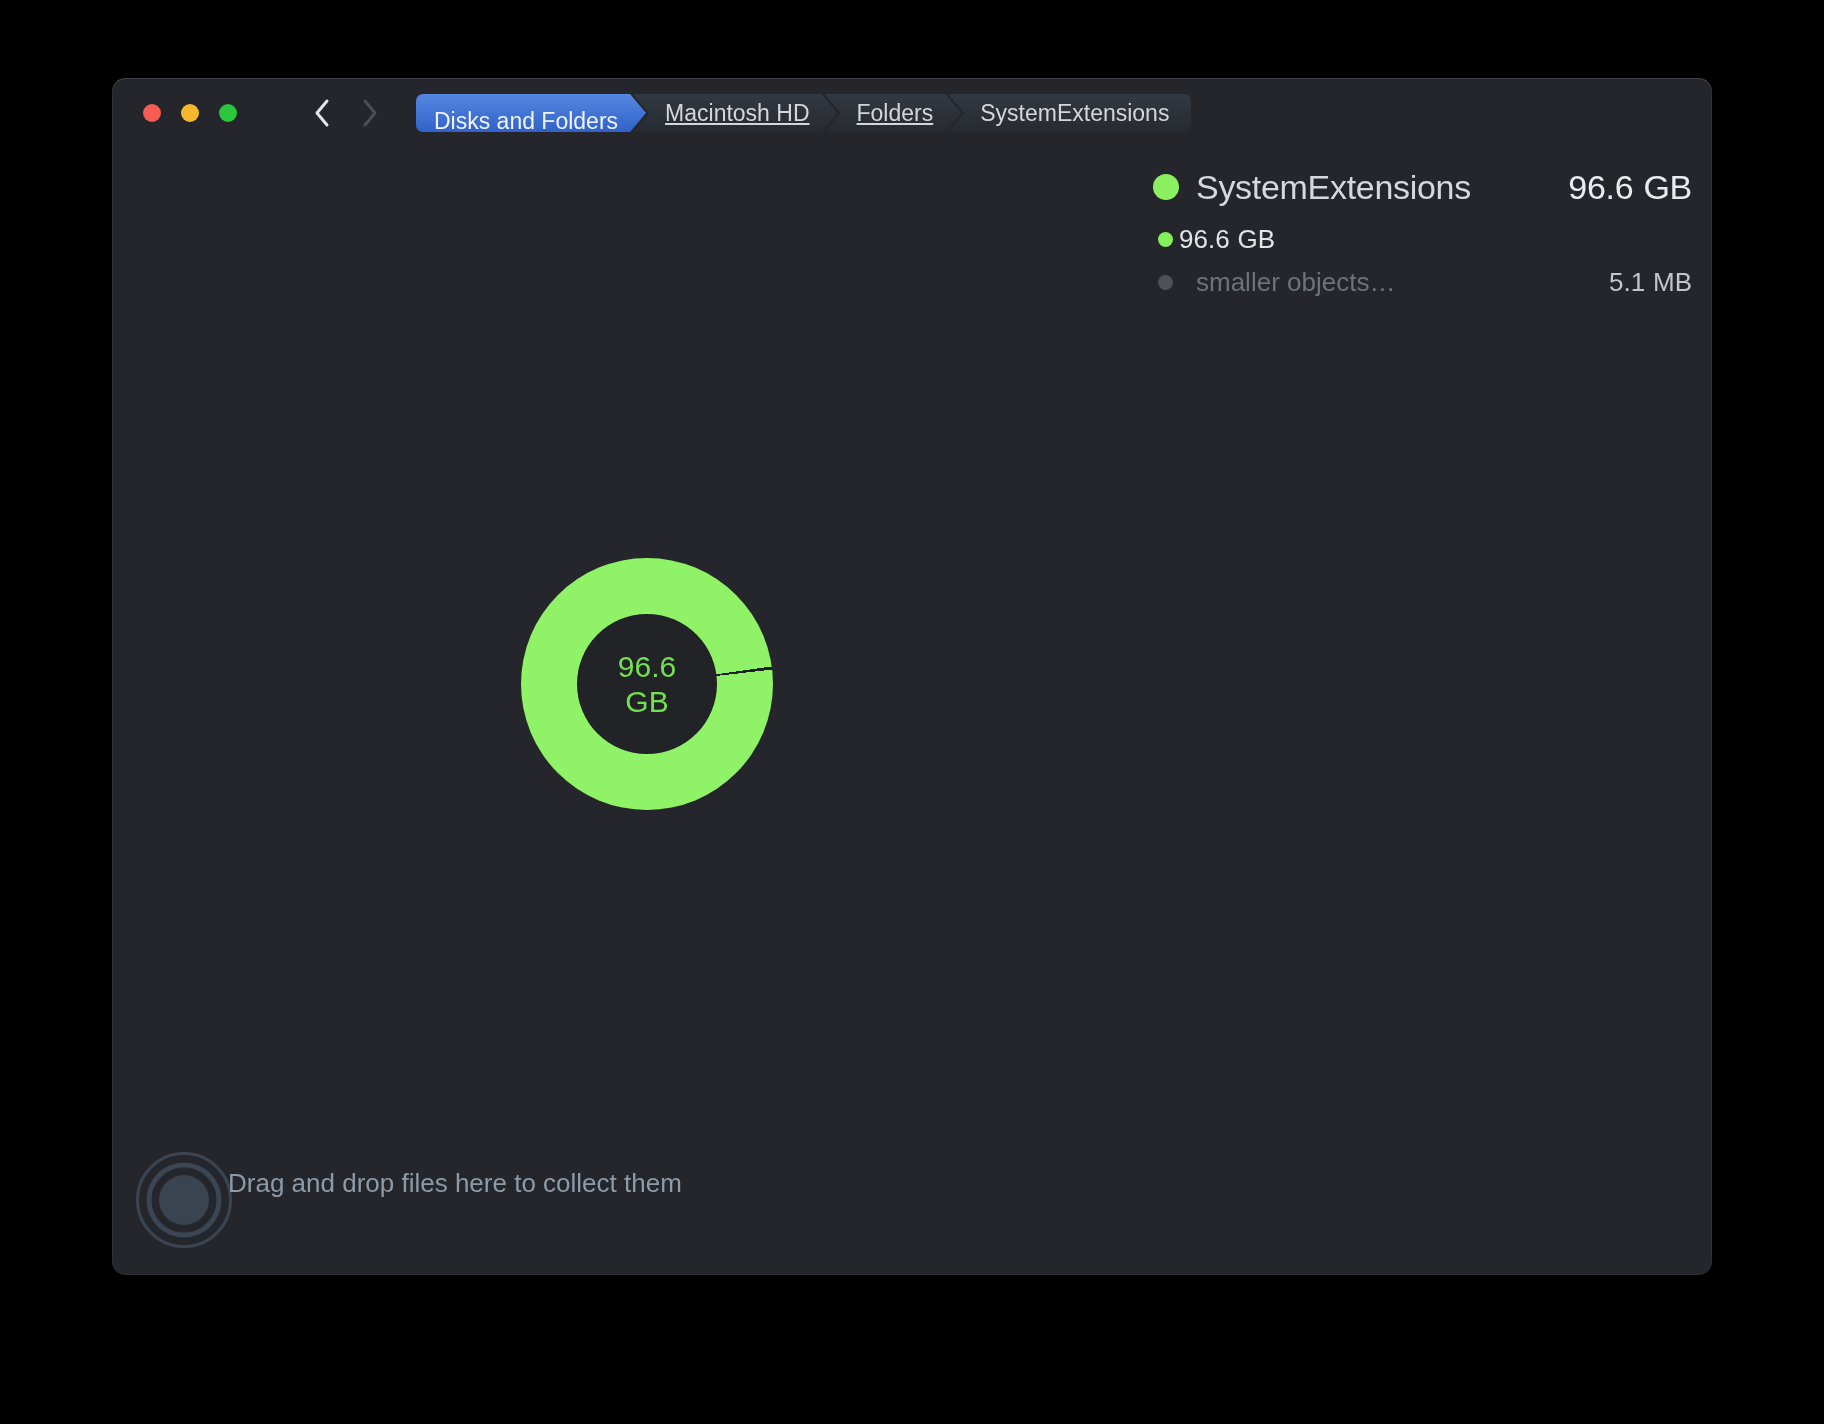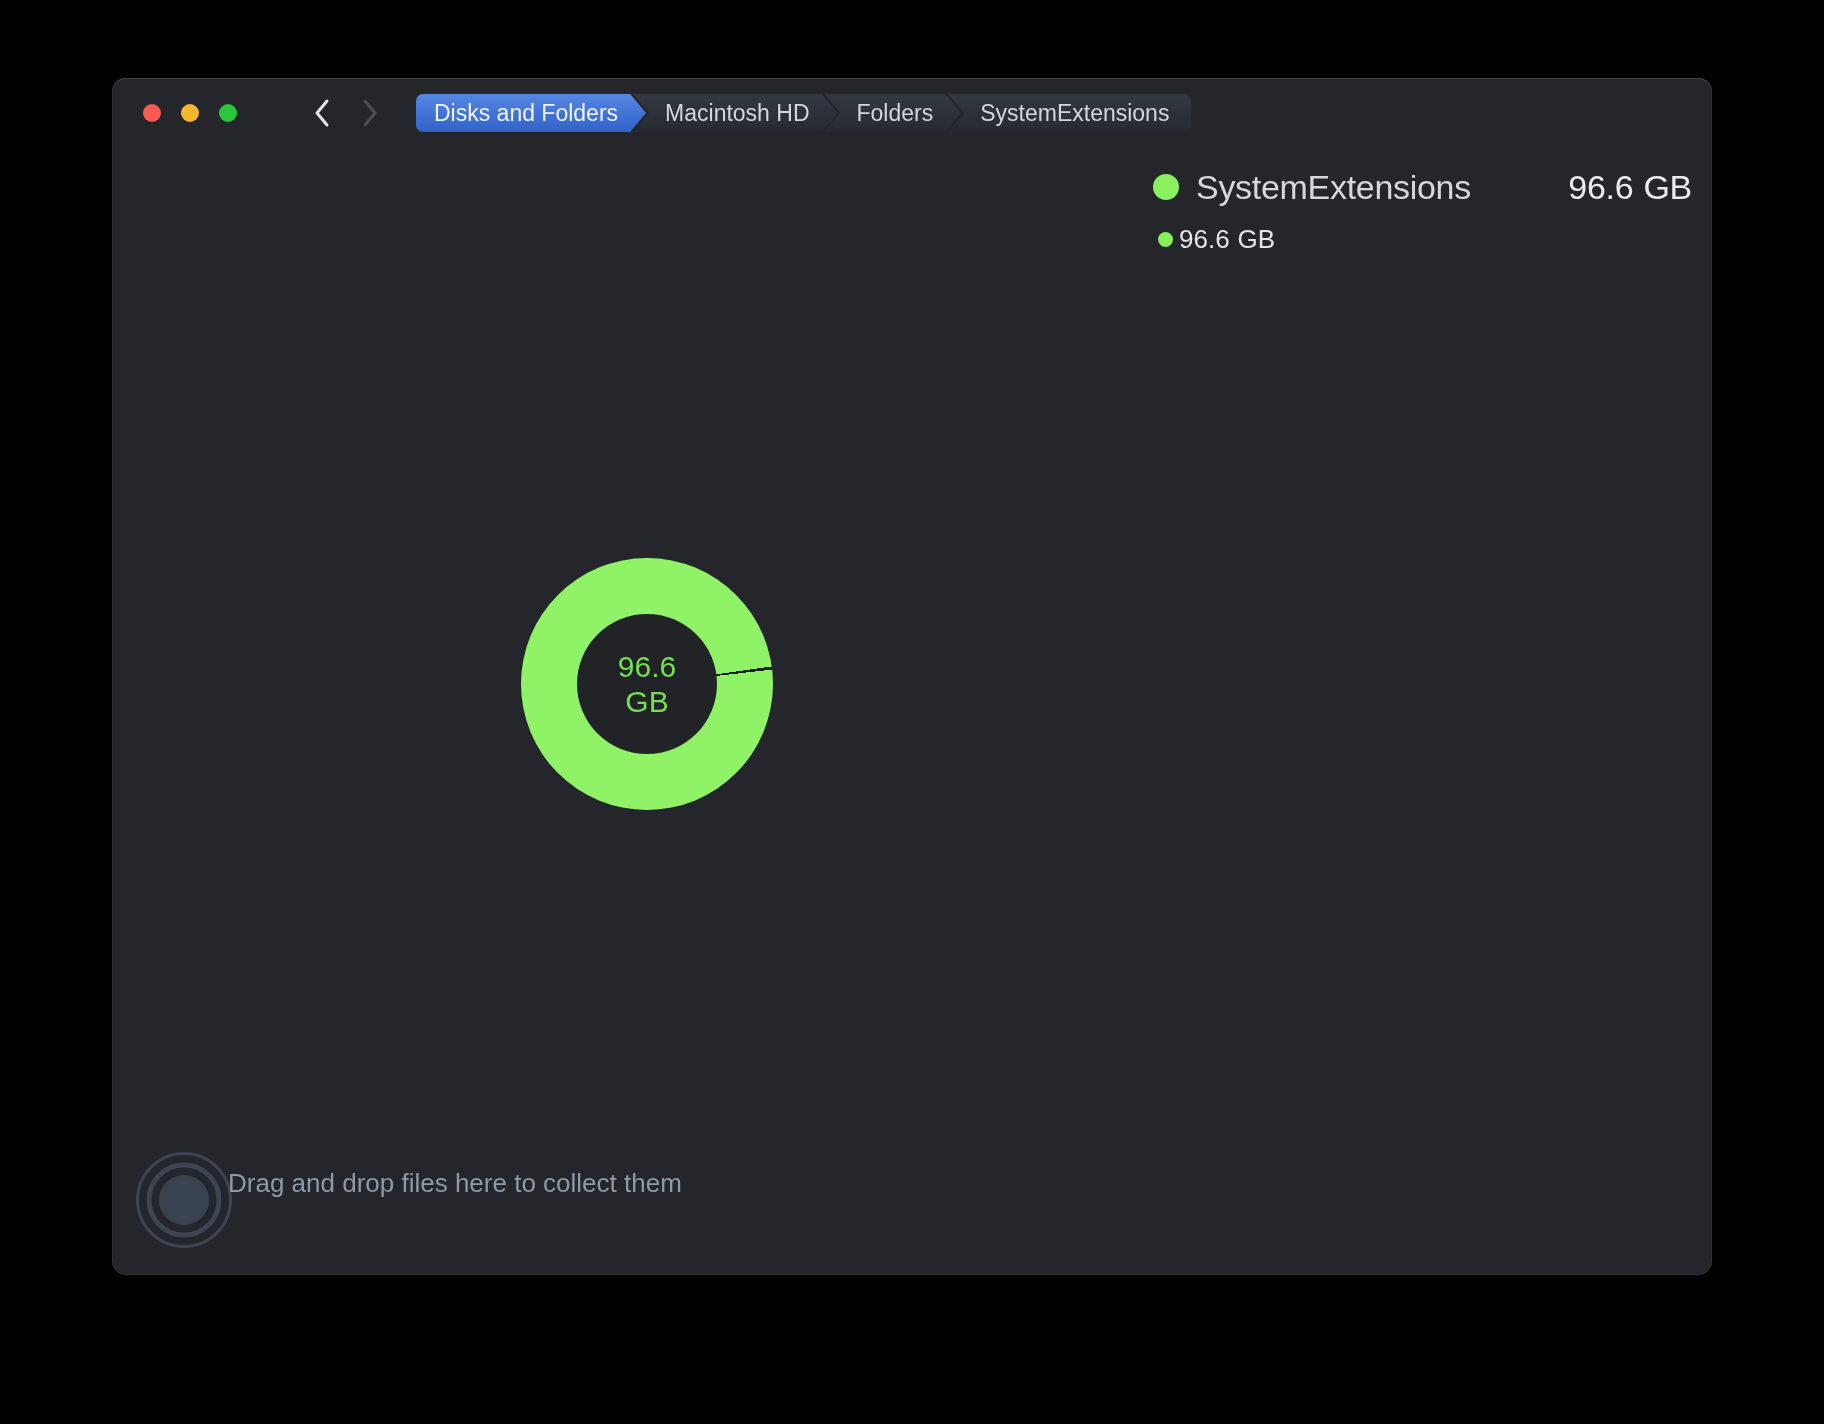--- a/index.html
+++ b/index.html
@@ -25,27 +25,28 @@
     align-items: center; justify-content: center; }
   .nav-back { left: 198px; }
   .nav-fwd  { left: 246px; }
 
   
   .crumbs { position: absolute; left: 304px; top: 16px; height: 38px; display: flex; }
   .crumb { height: 38px; line-height: 38px; font-size: 23px; white-space: nowrap;
     color: #d3d7dc; }
   .crumb-active {
     background: linear-gradient(#5587e2, #3162c7); color: #f0f3f7;
-    border-radius: 7px 0 0 7px; padding: 0 28px 0 18px;
+    border-radius: 7px 0 0 7px; padding: 8px 28px 0 18px;
     clip-path: polygon(0 0, calc(100% - 16px) 0, 100% 50%, calc(100% - 16px) 100%, 0 100%);
   }
   .crumb-mid {
     background: linear-gradient(#333942, #262a30); margin-left: -13px;
     padding: 0 28px 0 32px;
     clip-path: polygon(0 0, calc(100% - 16px) 0, 100% 50%, calc(100% - 16px) 100%, 0 100%, 16px 50%);
+    text-decoration: underline;
   }
   .crumb-last {
     background: linear-gradient(#333942, #262a30); margin-left: -13px;
     padding: 0 22px 0 32px; border-radius: 0 7px 7px 0;
     clip-path: polygon(0 0, 100% 0, 100% 100%, 0 100%, 16px 50%);
   }
 
   
   .panel { position: absolute; right: 20px; top: 86px; width: 540px; }
   .panel-header { display: flex; align-items: center; height: 46px; }
@@ -125,20 +126,27 @@
       <span class="size"><span>96.6</span><span class="unit">GB</span></span>
     </div>
 
     <div class="panel-row">
       <span class="dot-col">
           <span class="dot-sm"></span>
         </span>
       <span class="size"><span>96.6</span><span class="unit">GB</span></span>
     </div>
 
+    <div class="panel-row dim">
+      <span class="dot-col">
+          <span class="dot-sm dot-dim"></span>
+        </span>
+      <span class="name">smaller objects…</span>
+      <span class="size"><span>5.1</span><span class="unit">MB</span></span>
+    </div>
   </div>
 
   <div class="donut">
     <div class="donut-ring" style="background: conic-gradient(from 82deg, rgb(29, 32, 36) 0deg, rgb(29, 32, 36) 1.4deg, rgb(144, 242, 102) 1.4deg, rgb(144, 242, 102) 360deg);"></div>
     <div class="donut-hole" style="background: rgb(33, 35, 39);">
       <div class="donut-label">96.6</div>
       <div class="donut-label">GB</div>
     </div>
   </div>
 

